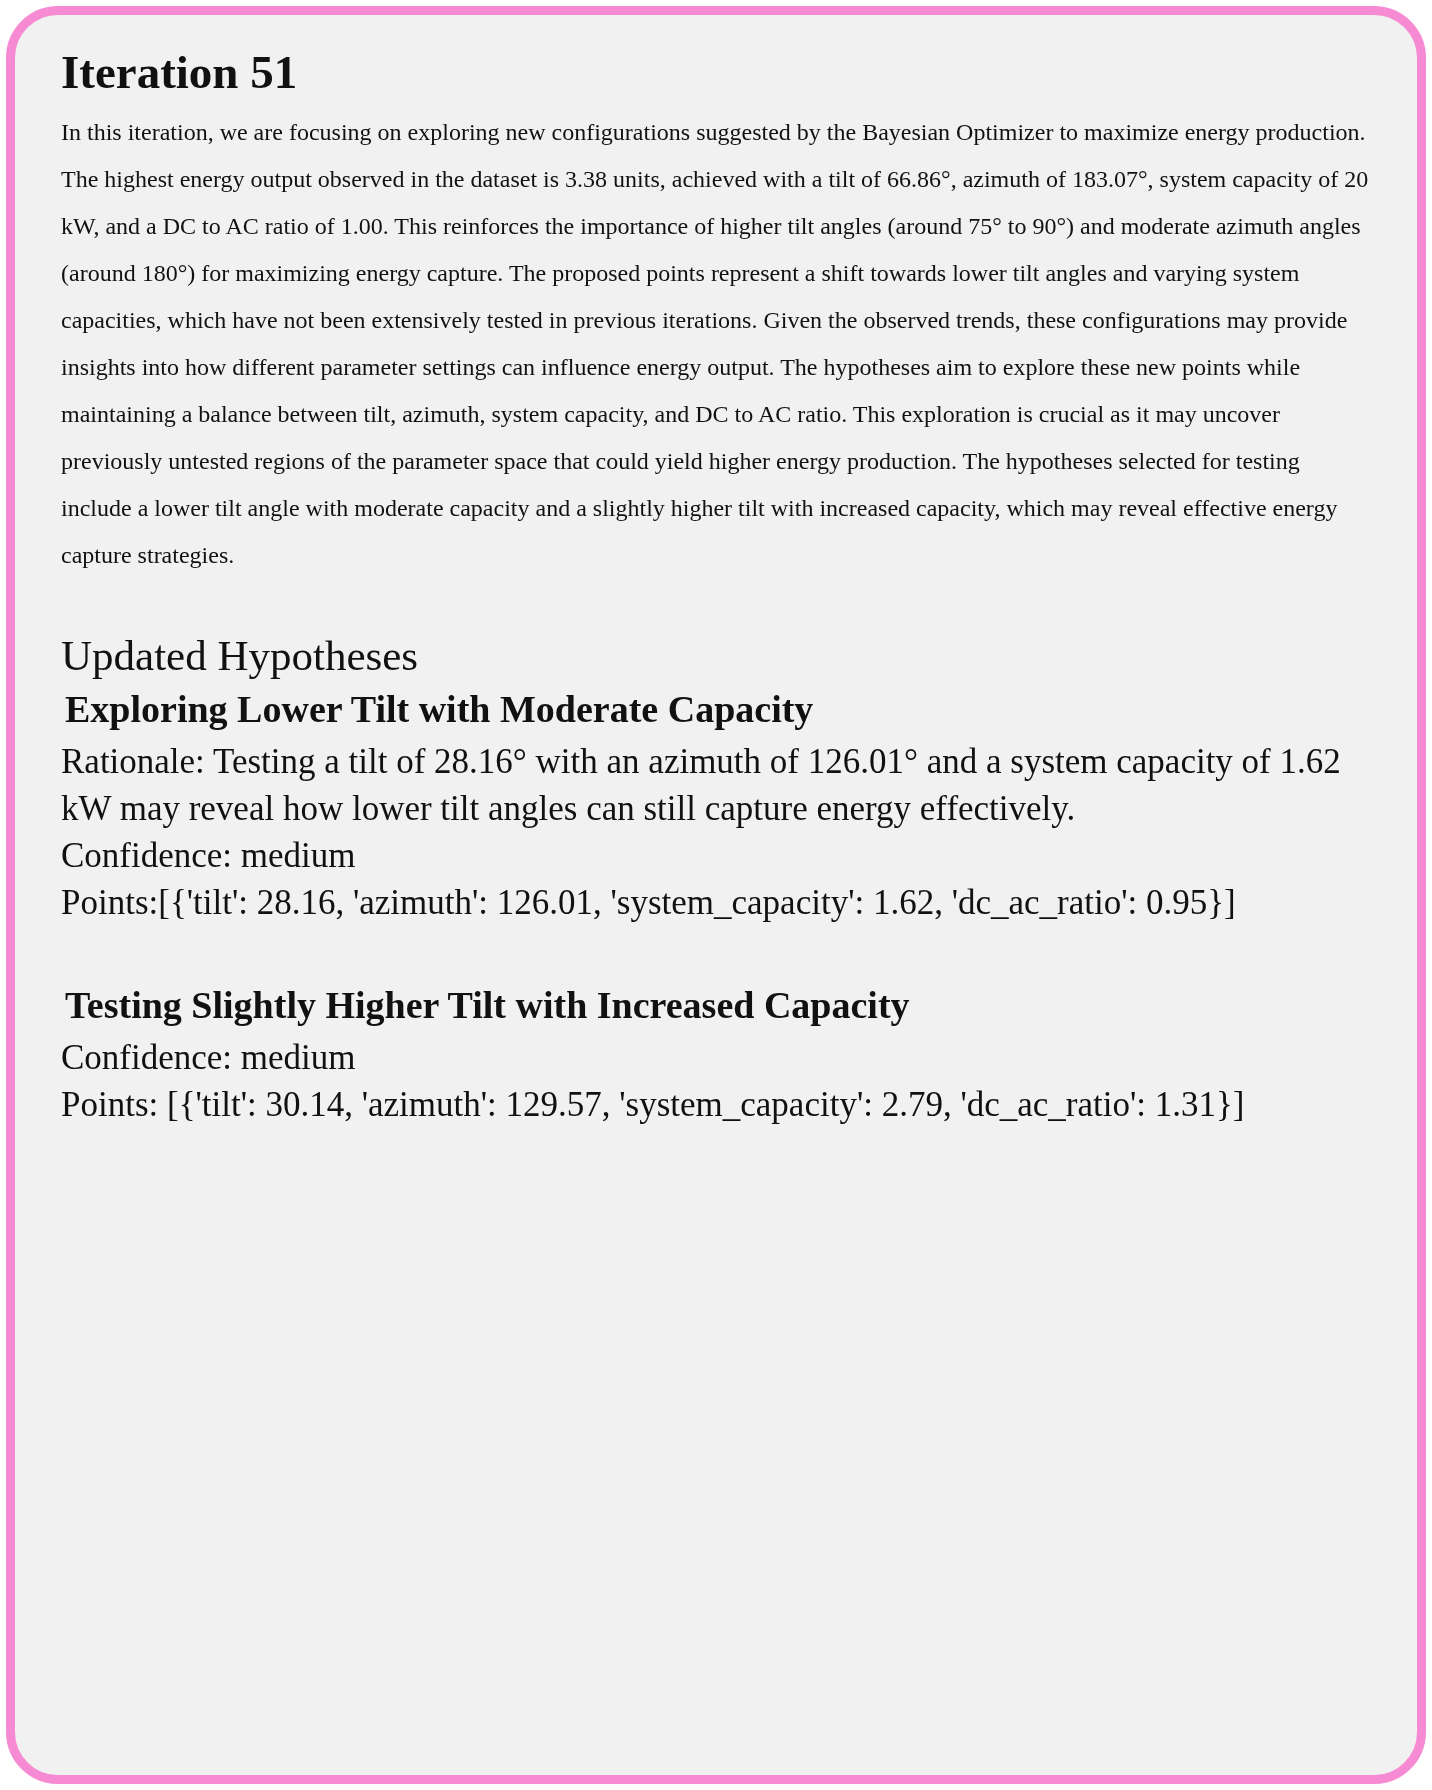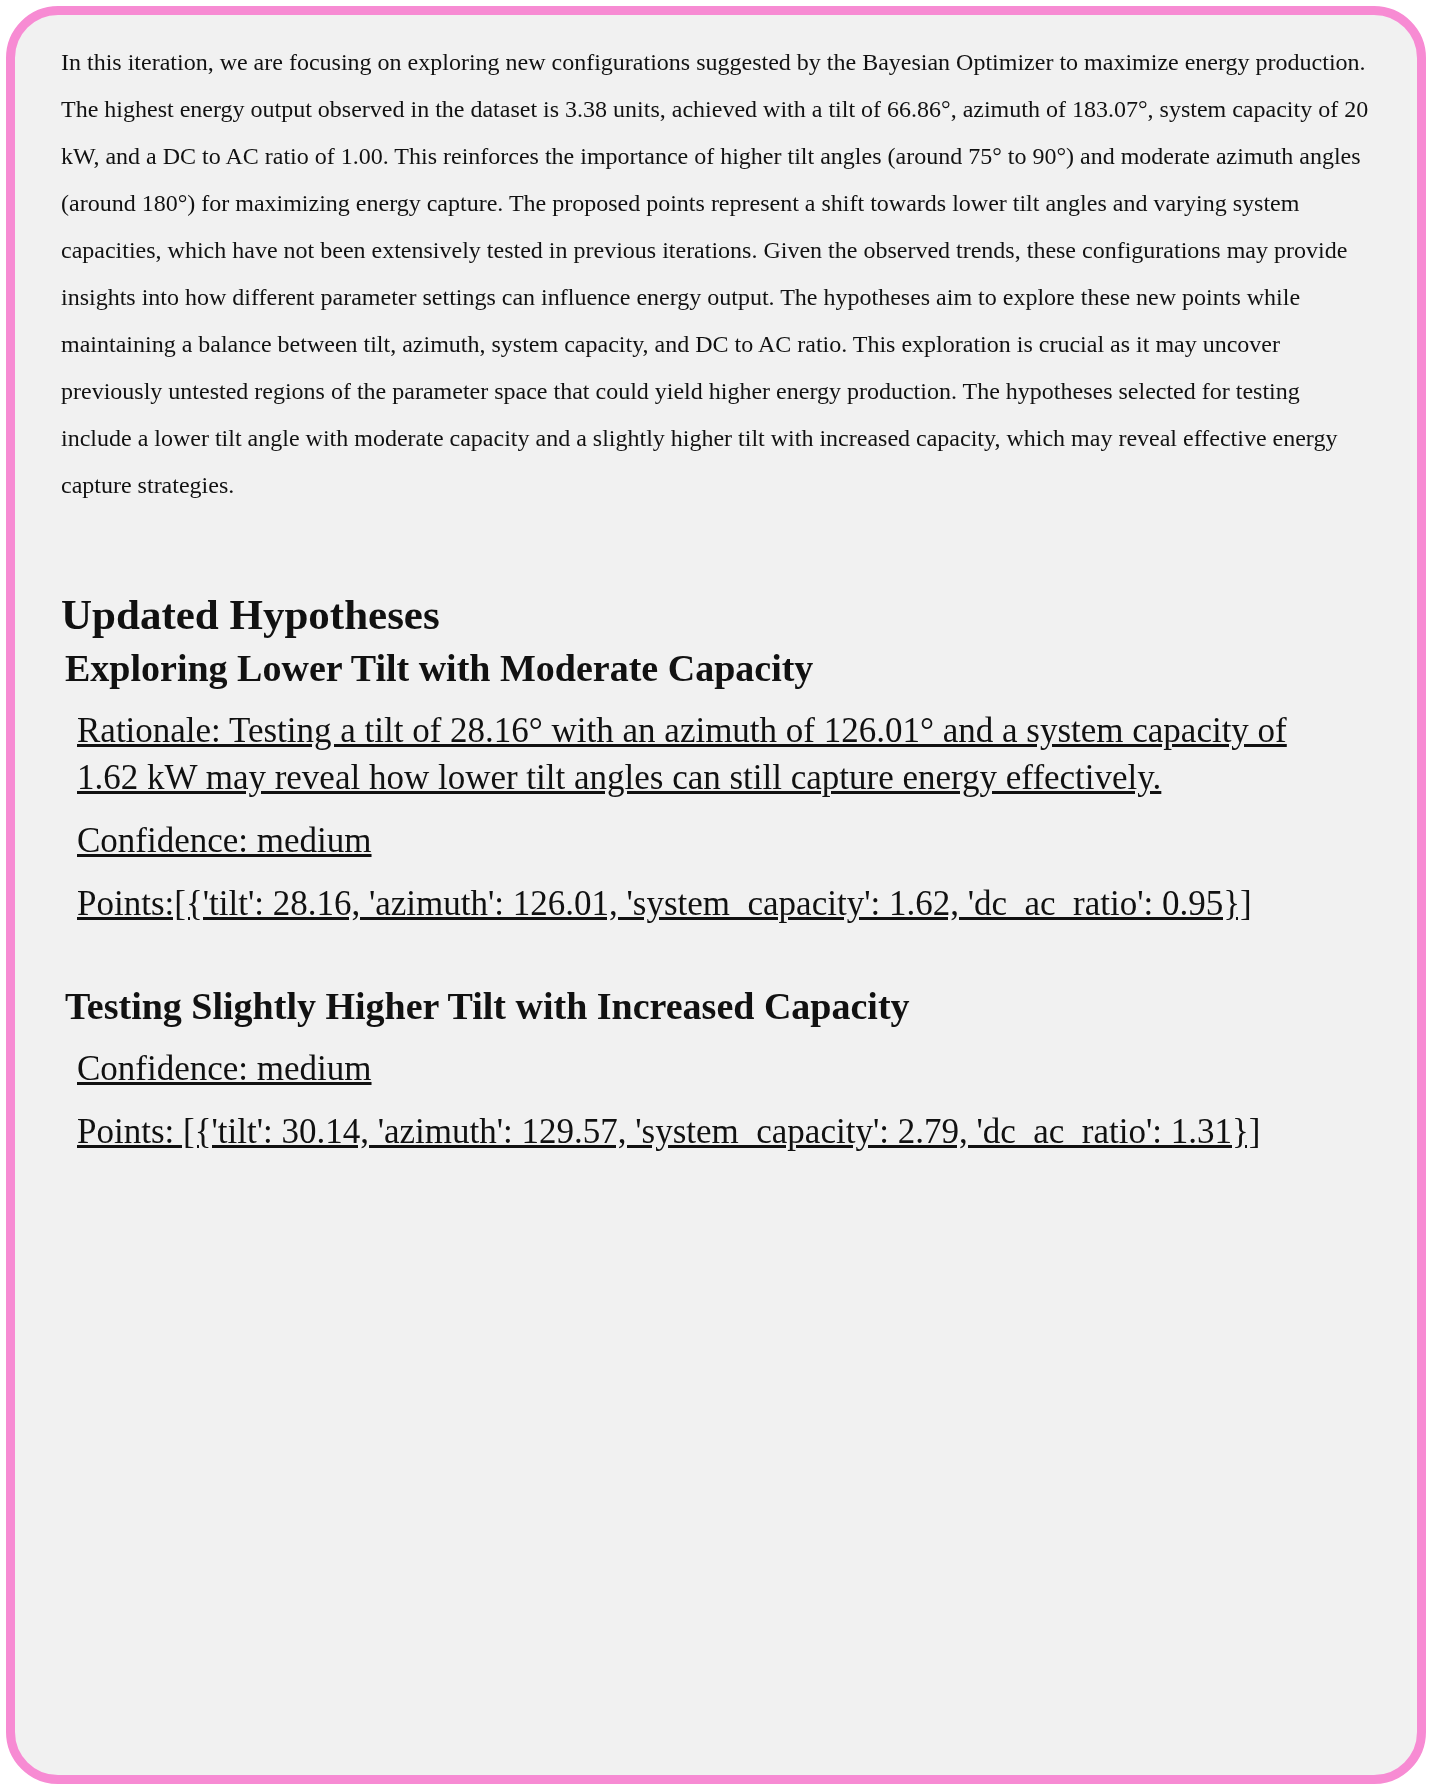--- a/index.html
+++ b/index.html
@@ -36,43 +36,43 @@
     margin: 8px 0 10px 0;
     line-height: 1.1;
   }
   p.summary {
     font-size: 24px;
     line-height: 47px;
     margin: 0;
   }
   h2.section-heading {
     font-size: 43px;
-    font-weight: bold;
-    margin: 81px 0 2px 0;
+    font-weight: normal;
+    margin: 52px 0 2px 0;
     line-height: 1.15;
   }
   h3.hypothesis-name {
     font-size: 38px;
     font-weight: bold;
     margin: 8px 0 6px 4px;
     line-height: 1.15;
   }
   .hypothesis { margin-bottom: 58px; }
   .hypothesis p {
     font-size: 35px;
     line-height: 47px;
-    margin: 16px;
-    text-decoration: underline;
+    margin: 0;
   }
 </style>
 </head>
 <body>
 
 <div class="card">
 
+  <h1 class="title">Iteration 51</h1>
 
   <p class="summary">In this iteration, we are focusing on exploring new configurations suggested by the Bayesian Optimizer to maximize energy production. The highest energy output observed in the dataset is 3.38 units, achieved with a tilt of 66.86°, azimuth of 183.07°, system capacity of 20 kW, and a DC to AC ratio of 1.00. This reinforces the importance of higher tilt angles (around 75° to 90°) and moderate azimuth angles (around 180°) for maximizing energy capture. The proposed points represent a shift towards lower tilt angles and varying system capacities, which have not been extensively tested in previous iterations. Given the observed trends, these configurations may provide insights into how different parameter settings can influence energy output. The hypotheses aim to explore these new points while maintaining a balance between tilt, azimuth, system capacity, and DC to AC ratio. This exploration is crucial as it may uncover previously untested regions of the parameter space that could yield higher energy production. The hypotheses selected for testing include a lower tilt angle with moderate capacity and a slightly higher tilt with increased capacity, which may reveal effective energy capture strategies.</p>
 
   <h2 class="section-heading">Updated Hypotheses</h2>
 
   <section class="hypothesis">
     <h3 class="hypothesis-name">Exploring Lower Tilt with Moderate Capacity</h3>
     <p>Rationale: Testing a tilt of 28.16° with an azimuth of 126.01° and a system capacity of 1.62 kW may reveal how lower tilt angles can still capture energy effectively.</p>
     <p>Confidence: medium</p>
     <p>Points:[{'tilt': 28.16, 'azimuth': 126.01, 'system_capacity': 1.62, 'dc_ac_ratio': 0.95}]</p>

